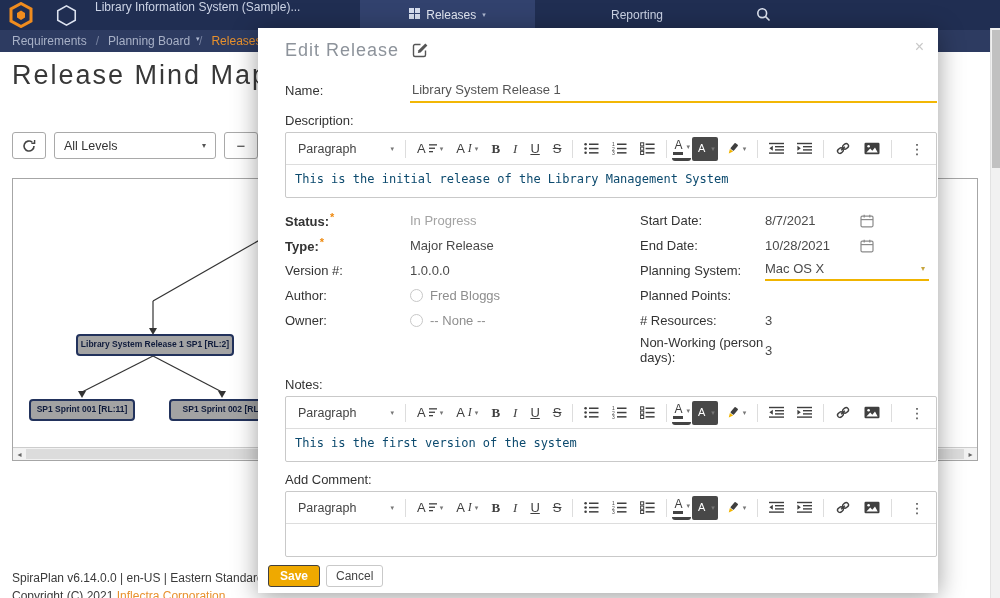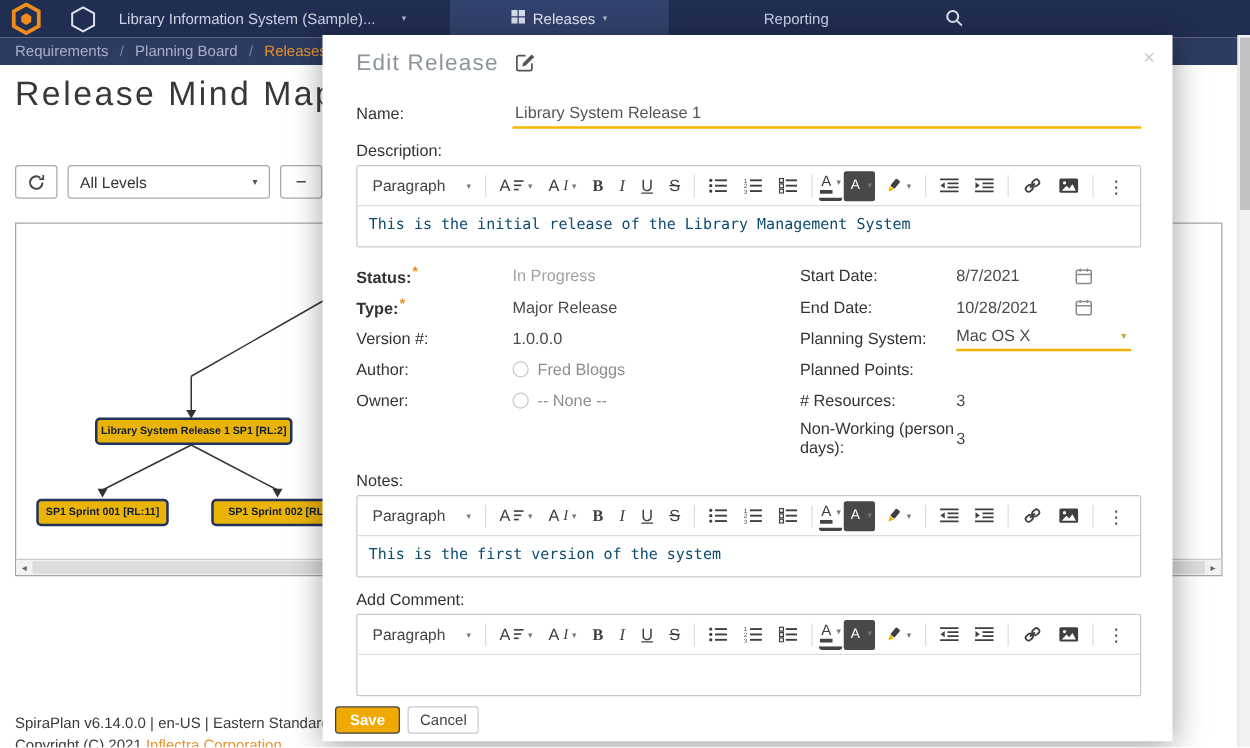--- a/index.html
+++ b/index.html
@@ -5,62 +5,62 @@
   * { margin:0; padding:0; box-sizing:border-box; }
   html,body { width:1000px; height:598px; }
   body { font-family:"Liberation Sans",sans-serif; background:#fff; overflow:hidden; position:relative; }
   .app { position:absolute; inset:0; width:1000px; height:598px; overflow:hidden; background:#fff; }
   button { font-family:inherit; background:none; border:none; cursor:pointer; }
 
   
   .topnav { position:absolute; top:0; left:0; right:0; height:30px; background:#202e52; color:#ccd4e6; font-size:12px; z-index:5; }
   .logo1 { position:absolute; left:9px; top:2px; }
   .logo2 { position:absolute; left:56px; top:4px; }
-  .nav-project { position:absolute; left:95px; top:0; height:30px; display:flex; align-items:center; gap:21px; cursor:pointer; }
+  .nav-project { position:absolute; left:95px; top:0; height:30px; display:flex; align-items:center; gap:21px; cursor:pointer;flex-direction:column; }
   .nav-releases { position:absolute; left:360px; top:0; width:175px; height:30px; background:#32426e; display:flex; align-items:center; justify-content:center; gap:6px; color:#e2e7f2; cursor:pointer; }
   .nav-reporting { position:absolute; left:611px; top:0; height:30px; display:flex; align-items:center; cursor:pointer; }
   .nav-search { position:absolute; left:756px; top:7px; cursor:pointer; }
   .nav-chev { font-size:7px; color:#aeb8d0; }
 
   
   .breadcrumb { position:absolute; top:30px; left:0; right:0; height:22px; background:#2d3b61; display:flex; align-items:center; gap:9px; padding:0 12px; font-size:12px; color:#a8b1c7; z-index:4; }
   .bc { cursor:pointer; }
   .bc.active { color:#e8912d; }
   .bc-sep { color:#76819f; }
 
   
   .page-title { position:absolute; left:12px; top:60px; font-size:27px; font-weight:400; letter-spacing:2px; color:#383838; }
   .page-toolbar { position:absolute; left:12px; top:132px; display:flex; gap:8px; align-items:center; }
   .tb-btn { width:34px; height:27px; border:1px solid #a9a9a9; border-radius:3px; background:#fff; display:flex; align-items:center; justify-content:center; font-size:15px; color:#333; }
   .tb-select { width:162px; height:27px; border:1px solid #a9a9a9; border-radius:3px; background:#fff; display:flex; align-items:center; justify-content:space-between; padding:0 9px; font-size:12.5px; color:#333; cursor:pointer; }
   .sel-chev { font-size:8px; color:#555; }
 
   .diagram { position:absolute; left:12px; top:178px; width:966px; height:283px; border:1px solid #a6a6a6; background:#fff; }
   .links { position:absolute; inset:0; }
-  .node { position:absolute; background:#eab308; border:2px solid #22325c; border-radius:4px; color:#101c3c; font-size:8.5px; font-weight:bold; text-align:center; padding:3px 2px; white-space:nowrap; overflow:hidden; height:22px; cursor:pointer; }
+  .node { position:absolute; background:#a3a3a3; border:2px solid #22325c; border-radius:4px; color:#101c3c; font-size:8.5px; font-weight:bold; text-align:center; padding:3px 2px; white-space:nowrap; overflow:hidden; height:22px; cursor:pointer; }
   .node1 { left:63px; top:155px; width:158px; }
   .node2 { left:16px; top:220px; width:106px; }
   .node3 { left:156px; top:220px; width:106px; }
   .hscroll { position:absolute; left:0; right:0; bottom:0; height:13px; background:#f2f2f2; border-top:1px solid #ccc; }
   .hs-arrow { position:absolute; top:0; width:13px; height:12px; font-size:8px; color:#666; display:flex; align-items:center; justify-content:center; cursor:pointer; }
   .hs-arrow.left { left:0; }
   .hs-arrow.right { right:0; }
   .hs-thumb { position:absolute; left:13px; right:13px; top:1px; bottom:1px; background:#dcdcdc; cursor:pointer; }
 
   .footer1 { position:absolute; left:12px; top:571px; font-size:12px; color:#3a3a3a; }
   .footer2 { position:absolute; left:12px; top:589px; font-size:12px; color:#3a3a3a; }
   .orange-link { color:#e8912d; cursor:pointer; }
 
   
   .modal { position:absolute; left:258px; top:28px; width:680px; height:565px; background:#fff; box-shadow:0 4px 24px rgba(0,0,0,.38); z-index:10; }
   .modal-header { display:flex; align-items:center; padding:12px 16px 0 27px; position:relative; }
   .modal-title { font-size:18px; font-weight:400; letter-spacing:1px; color:#8d939b; }
   .edit-ic { margin-left:13px; display:flex; }
   .modal-close { position:absolute; right:14px; top:10px; color:#c8c8c8; font-size:16px; cursor:pointer; }
-  .modal-body { padding:0 25px 0 27px; }
+  .modal-body { padding:0 1px 0 27px; }
 
   .name-row { display:flex; align-items:flex-end; margin-top:18px; height:24px; }
   .name-row .flabel { padding-bottom:5px; }
   .name-input { flex:1; border:none; border-bottom:2px solid #f2b705; outline:none; font-size:13px; color:#555; padding:0 0 4px 2px; background:#fff; font-family:"Liberation Sans",sans-serif; }
 
   .section-label { margin-top:10px; font-size:13px; color:#333; }
   .section-label.gap { margin-top:10px; }
 
   .rte { border:1px solid #c9c9c9; border-radius:2px; margin-top:4px; background:#fff; }
   .rte-toolbar { display:flex; align-items:center; height:32px; border-bottom:1px solid #ddd; padding:0 6px; gap:1px; color:#3f3f3f; }

